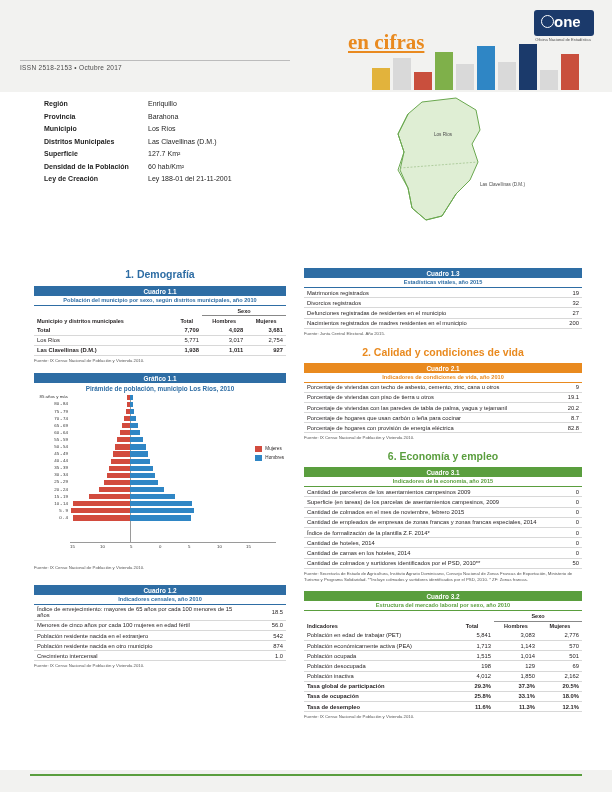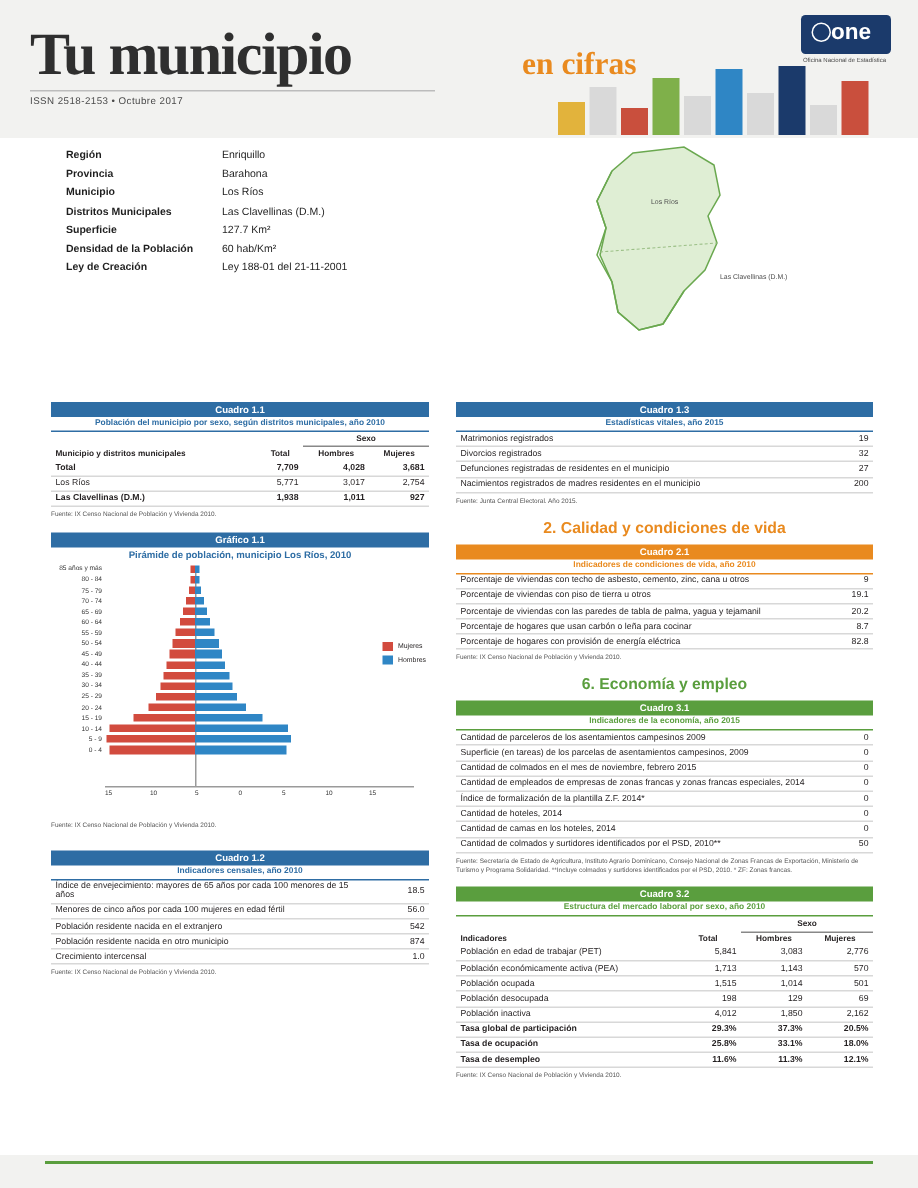--- a/index.html
+++ b/index.html
@@ -2,21 +2,21 @@
 <html><head>
 <meta charset="utf-8">
 <style>
   html,body{margin:0;padding:0;}
   body{width:612px;height:792px;background:#ffffff;font-family:"Liberation Sans",sans-serif;color:#231f20;position:relative;overflow:hidden;}
   .page{position:relative;width:612px;height:792px;}
 
   
   .header{position:absolute;left:0;top:0;width:612px;height:92px;background:#f2f2f0;}
   .hdr-title{position:absolute;left:20px;top:12px;font-size:40px;font-weight:bold;color:#2f2f2f;letter-spacing:-1px;font-family:"Liberation Serif",serif;}
-  .hdr-sub{position:absolute;left:348px;top:30px;font-size:21px;font-weight:bold;color:#e98a1f;font-family:"Liberation Serif",serif;}
+  .hdr-sub{position:absolute;left:348px;top:30px;font-size:21px;font-weight:bold;color:#e98a1f;font-family:"Liberation Serif",serif;text-decoration:underline;}
   .hdr-issn{position:absolute;left:20px;top:64px;font-size:6.5px;color:#4b4b4b;letter-spacing:.3px;}
   .hdr-rule{position:absolute;left:20px;top:60px;width:270px;height:1px;background:#bcbcbc;}
 
   
   .logo{position:absolute;right:18px;top:10px;width:60px;height:26px;background:#1b3a6b;border-radius:3px;}
   .logo .one{position:absolute;left:7px;top:3px;color:#fff;font-size:15px;font-weight:bold;font-family:"Liberation Sans",sans-serif;}
   .logo .circ{position:absolute;left:7px;top:5px;width:11px;height:11px;border:1.4px solid #fff;border-radius:50%;}
   .logo-cap{position:absolute;right:18px;top:37px;font-size:4px;color:#4b4b4b;width:62px;text-align:center;}
 
   
@@ -76,21 +76,20 @@
   
   .foot{position:absolute;left:0;bottom:0;width:612px;height:22px;background:#f2f2f0;}
   .foot .line{position:absolute;left:30px;top:4px;width:552px;height:1.5px;background:#5a9e3e;}
 </style>
 </head>
 <body>
 
 <div class="page">
 
   <div class="header">
-    <div class="hdr-title">Tu municipio</div>
     <div class="hdr-sub">en cifras</div>
     <div class="hdr-rule"></div>
     <div class="hdr-issn">ISSN  2518-2153  •  Octubre 2017</div>
 
     <div class="logo">
       <div class="circ"></div>
       <div class="one" style="left:20px">one</div>
     </div>
     <div class="logo-cap">Oficina Nacional de Estadística</div>
 
@@ -144,20 +143,21 @@
       <path d="M92,6 L126,2 L146,14 L150,34 L142,48 L148,66 L140,84 L126,98 L112,120 L96,124 L82,112 L78,92 L70,74 L74,56 L68,38 L78,18 Z" fill="#dfeed4" stroke="#6aa84f" stroke-width="1"></path>
       <path d="M78,18 L68,38 L74,56 L68,74 L78,92 L82,112 L96,124 L112,120 L126,98" fill="none" stroke="#6aa84f" stroke-width="1"></path>
       <line x1="70" y1="72" x2="148" y2="66" stroke="#9bbf86" stroke-width=".7" stroke-dasharray="2,1.5"></line>
     </svg>
     <div class="mlabel" style="left:104px;top:36px">Los Ríos</div>
     <div class="mlabel" style="left:150px;top:86px">Las Clavellinas (D.M.)</div>
   </div>
 
   <div class="colL">
 
+    <div class="sec" style="margin-bottom:6px">1. Demografía</div>
 
     <div class="box">
       <div class="tbl-title">Cuadro 1.1</div>
       <div class="tbl-sub">Población del municipio por sexo, según distritos municipales, año 2010</div>
       <table>
         <thead>
           <tr>
             <th rowspan="2" style="text-align:left;vertical-align:bottom">Municipio y distritos municipales</th>
             <th rowspan="2" class="ctr" style="vertical-align:bottom">Total</th>
             <th colspan="2" class="ctr" style="border-bottom:.4px solid #888">Sexo</th>

